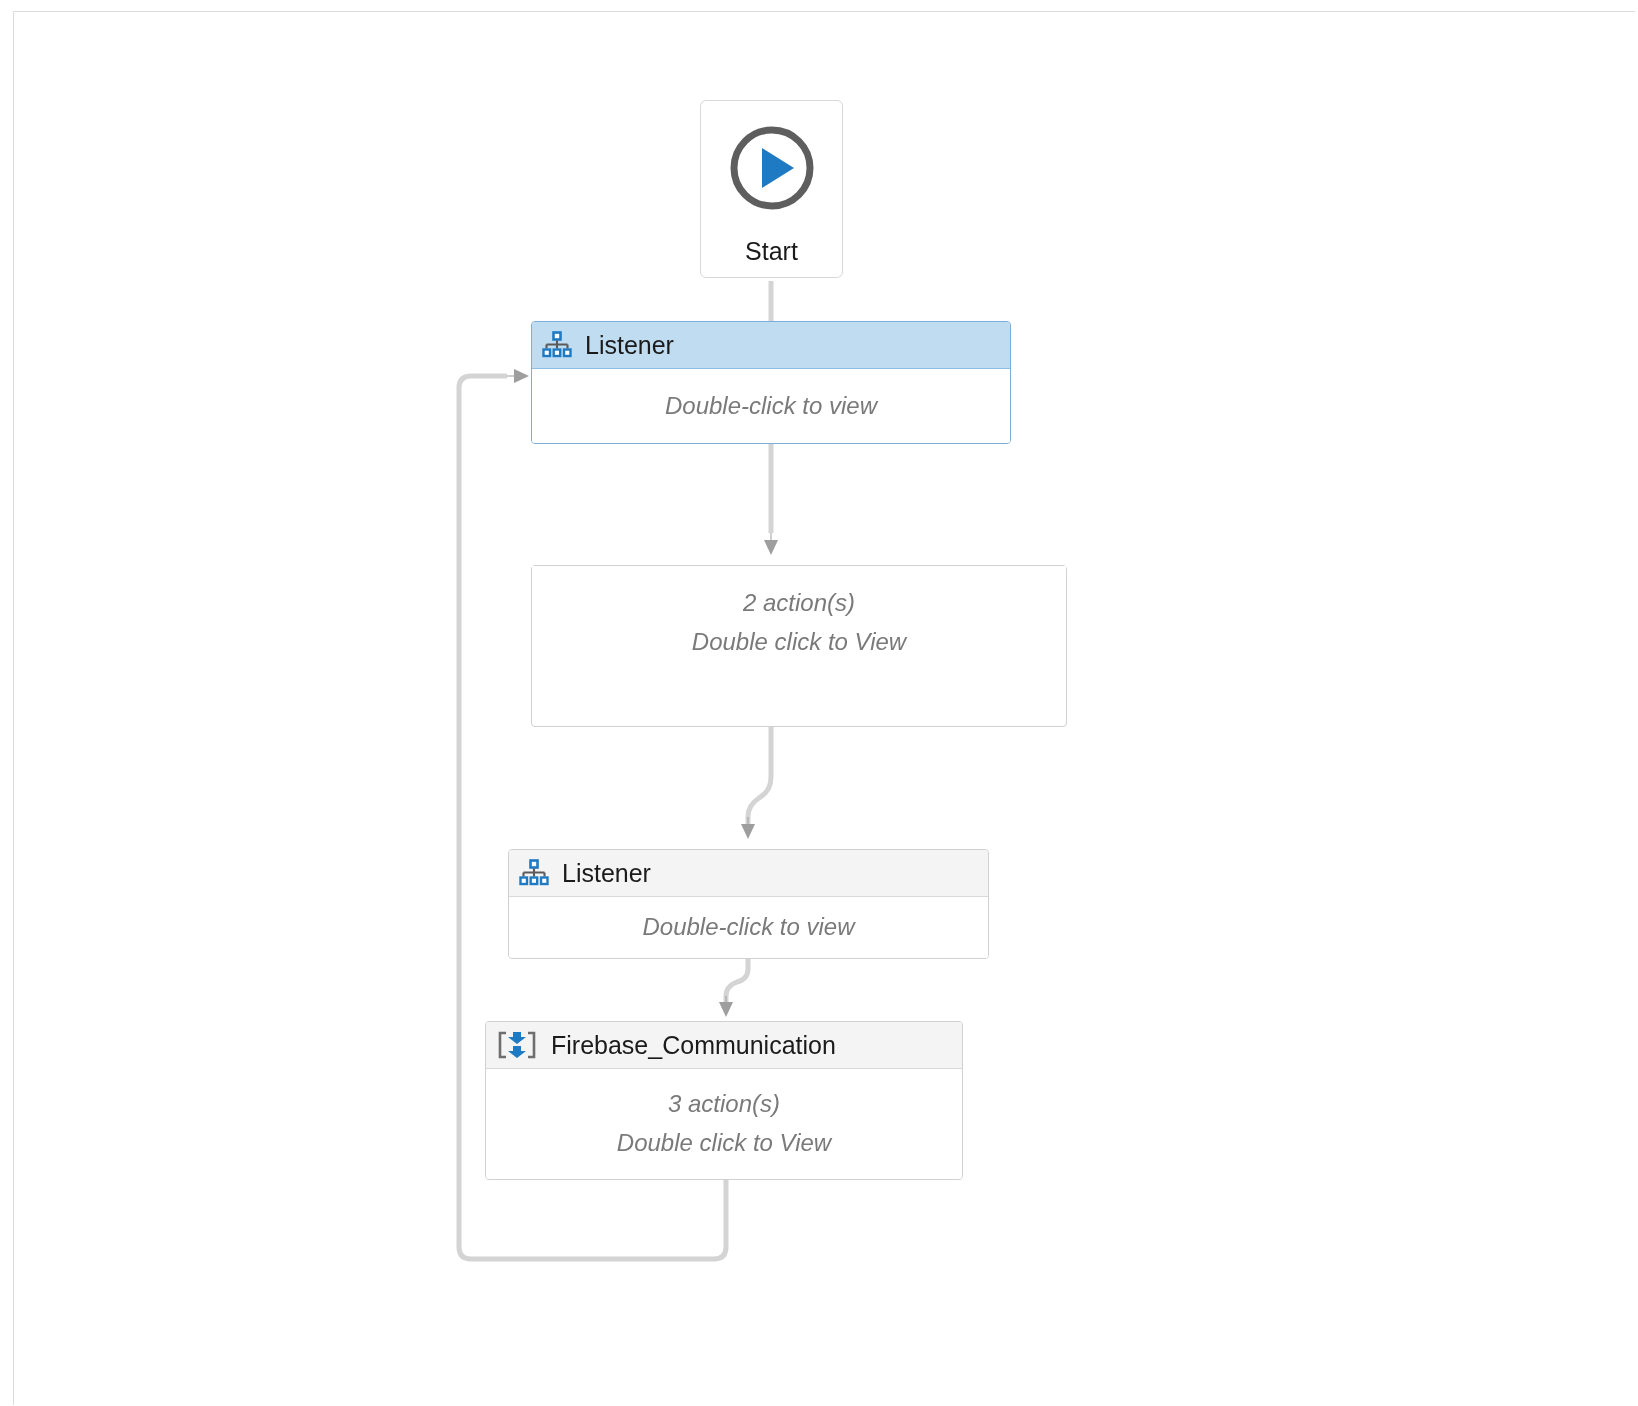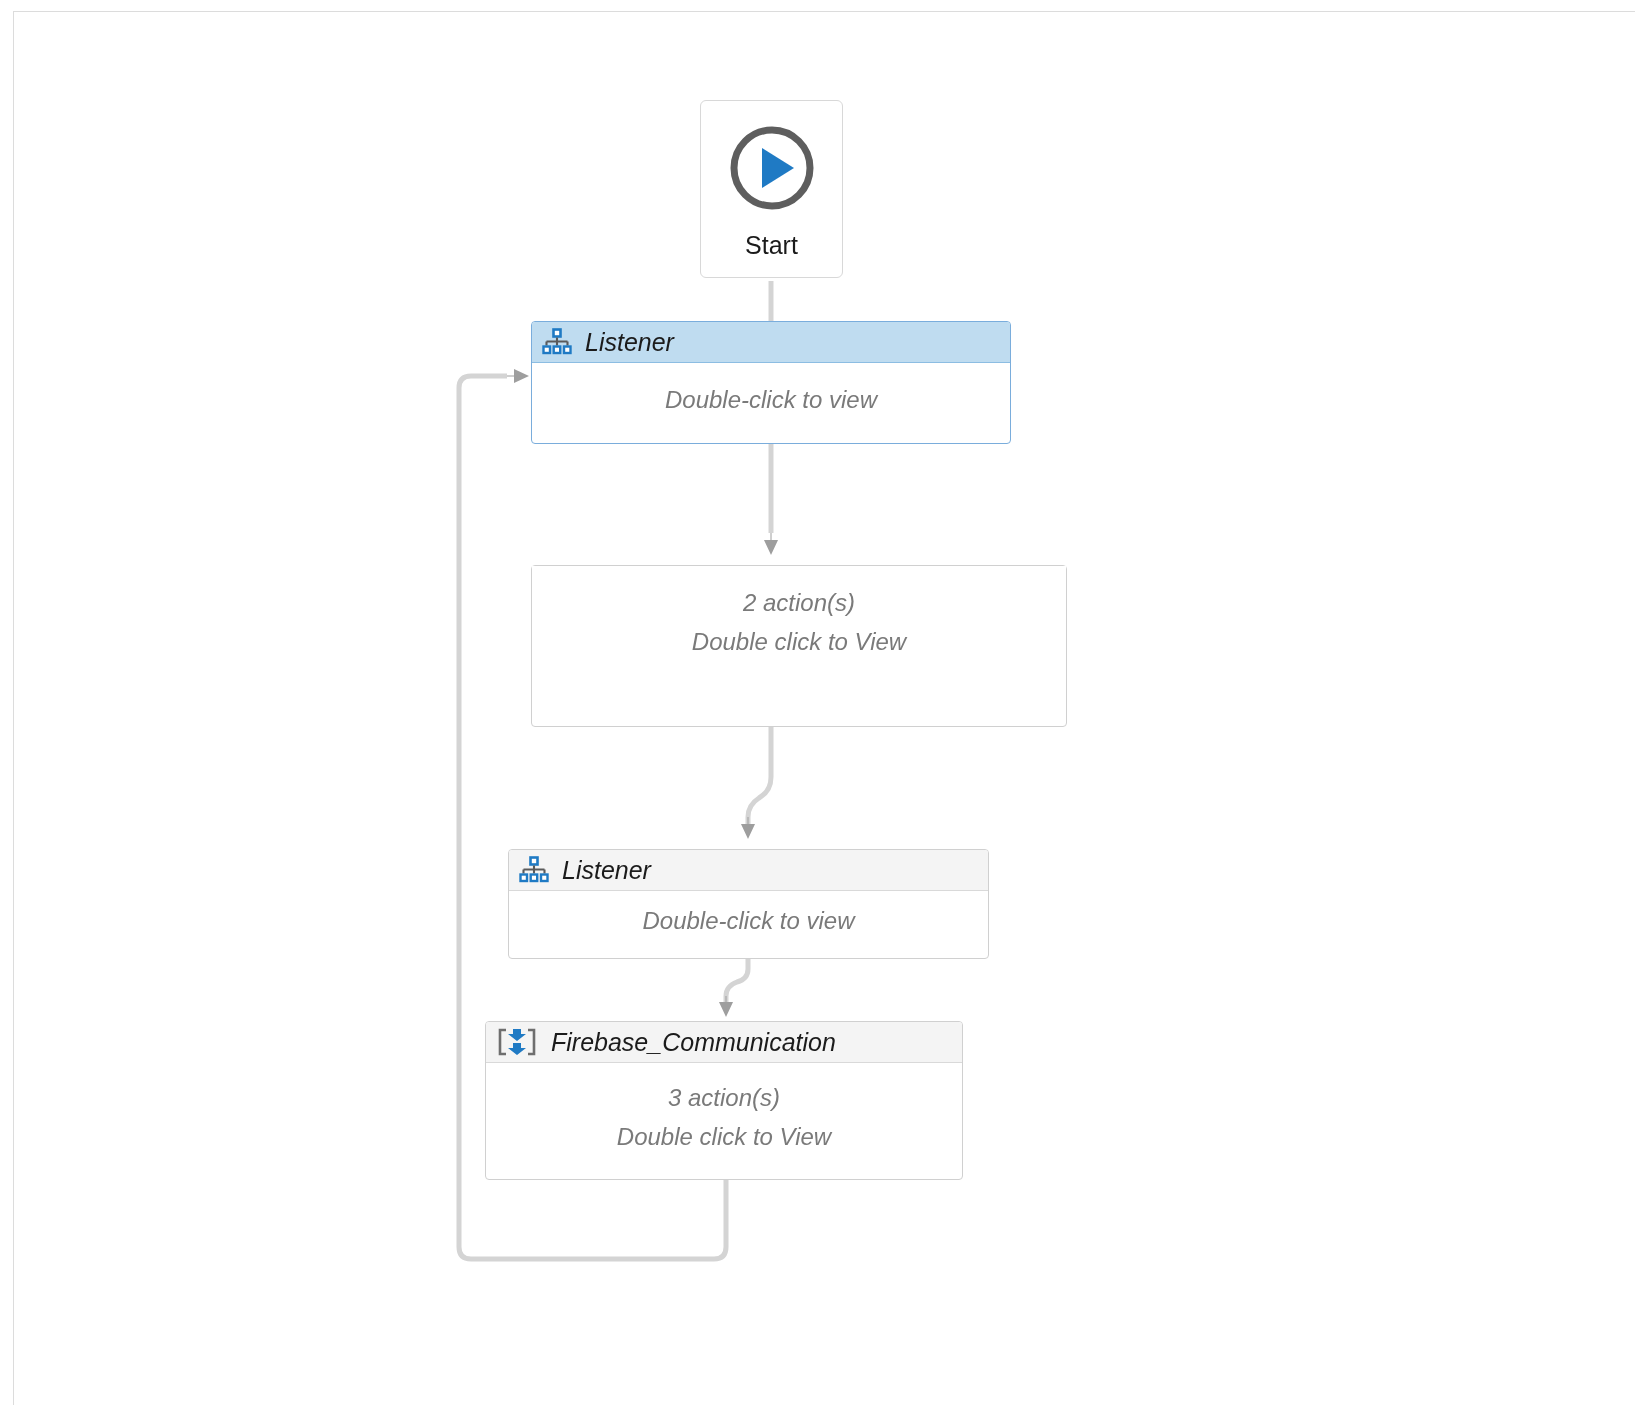--- a/index.html
+++ b/index.html
@@ -72,26 +72,25 @@
   
   .node {
     position: absolute;
     background: #ffffff;
     border: 1px solid #d0d0d0;
     border-radius: 4px;
   }
   .node-header {
     display: flex;
     align-items: center;
-    height: 41px;
+    height: 47px;
     background: #f4f4f4;
     border-bottom: 1px solid #d9d9d9;
     border-radius: 3px 3px 0 0;
     padding-left: 10px;
-    font-style: italic;
   }
   .node-title {
     font-size: 25px;
     color: #1b1b1b;
     margin-left: 13px;
     white-space: nowrap;
   }
   .node-body {
     display: flex;
     flex-direction: column;
@@ -127,21 +126,21 @@
     border-radius: 6px;
     display: flex;
     flex-direction: column;
     align-items: center;
     justify-content: flex-start;
     padding-top: 22px;
   }
   .start-label {
     font-size: 25px;
     color: #1b1b1b;
-    margin-top: 18px;
+    margin-top: 24px;
   }
 
   
   .icon {
     display: inline-flex;
     align-items: center;
     justify-content: center;
     flex: none;
   }
 </style>

